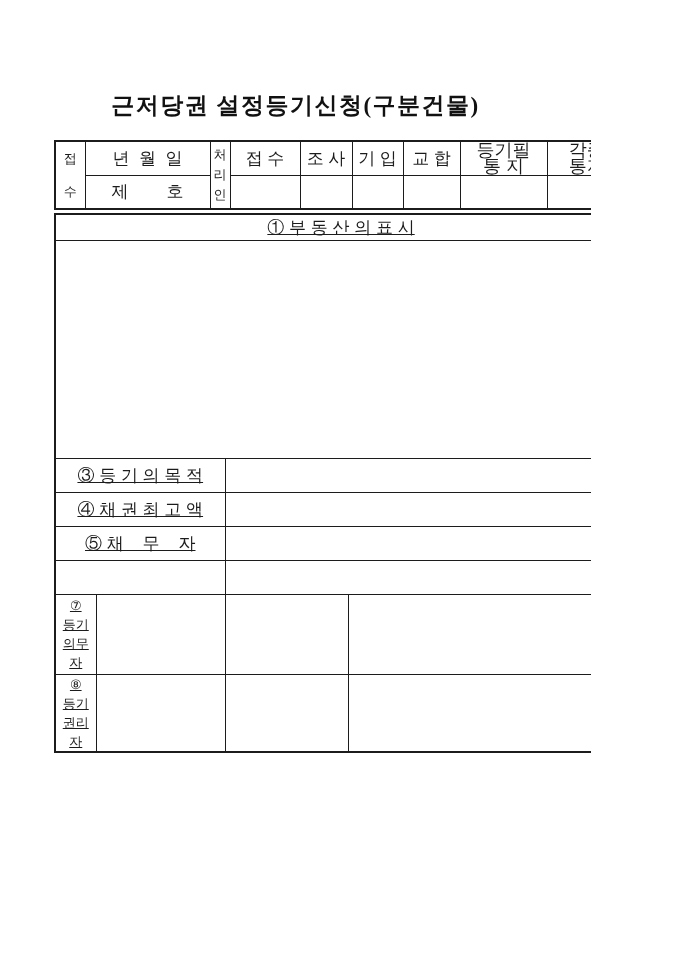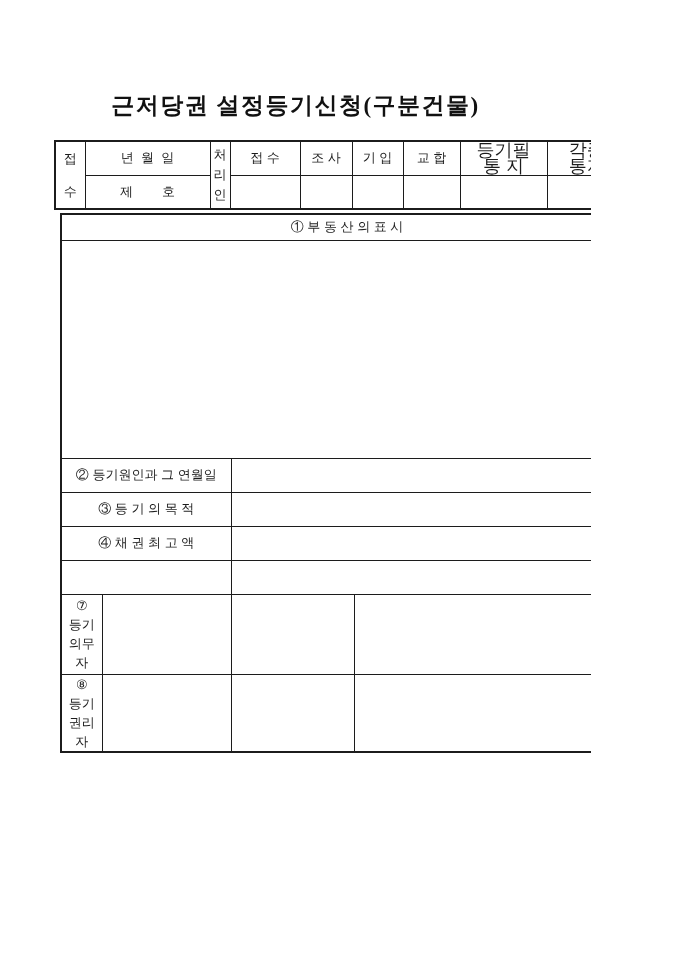--- a/index.html
+++ b/index.html
@@ -29,21 +29,21 @@
   table {
     border-collapse: collapse;
     table-layout: fixed;
     border: 2px solid #1c1c1c;
   }
   td {
     border: 1px solid #1c1c1c;
     padding: 0;
     text-align: center;
     vertical-align: middle;
-    font-size: 13px;
+    font-size: 17px;
     color: #1c1c1c;
     overflow: hidden;
   }
   .pre { white-space: pre-wrap; }
 
   
   .receipt-table {
     position: absolute;
     left: 54px;
     top: 140px;
@@ -51,23 +51,24 @@
   }
   .receipt-table .row1 td { height: 34px; }
   .receipt-table .row2 td { height: 34px; }
   .vlabel2 { line-height: 33px; font-size: 13px; }   
   .vlabel3 { line-height: 20px; font-size: 13px; }   
   .stage2line { line-height: 16px; font-size: 18px; }
 
   
   .main-table {
     position: absolute;
-    left: 60px;
+    left: 54px;
     top: 213px;
     width: 572px;
+    text-decoration: underline;
   }
   .r-prop-head td { height: 26px; }
   .r-prop-body td { height: 218px; }
   .r-detail td { height: 34px; }
   .r-party-head td { height: 50px; line-height: 19px; }
   .r-obligor td { height: 80px; }
   .r-obligee td { height: 78px; }
   .role-cell { line-height: 19px; font-size: 13px; }
   .blank { background: #ffffff; }
 </style>
@@ -128,29 +129,29 @@
     </colgroup>
     <tbody>
       <tr class="r-prop-head">
         <td colspan="4">① 부 동 산 의 표 시</td>
       </tr>
       <tr class="r-prop-body">
         <td colspan="4" class="blank"></td>
       </tr>
 
       <tr class="r-detail">
-        <td colspan="2" class="pre">② 등기원인과 그 연월일</td>
-        <td colspan="2" class="blank"></td>
-      </tr>
-      <tr class="r-detail">
         <td colspan="2" class="pre">③ 등 기 의 목 적</td>
         <td colspan="2" class="blank"></td>
       </tr>
       <tr class="r-detail">
         <td colspan="2" class="pre">④ 채 권 최 고 액</td>
+        <td colspan="2" class="blank"></td>
+      </tr>
+      <tr class="r-detail">
+        <td colspan="2" class="pre">⑤ 채    무    자</td>
         <td colspan="2" class="blank"></td>
       </tr>
       <tr class="r-detail">
         <td colspan="2" class="pre"></td>
         <td colspan="2" class="blank"></td>
       </tr>
 
 
       <tr class="r-obligor">
         <td class="pre role-cell">⑦

